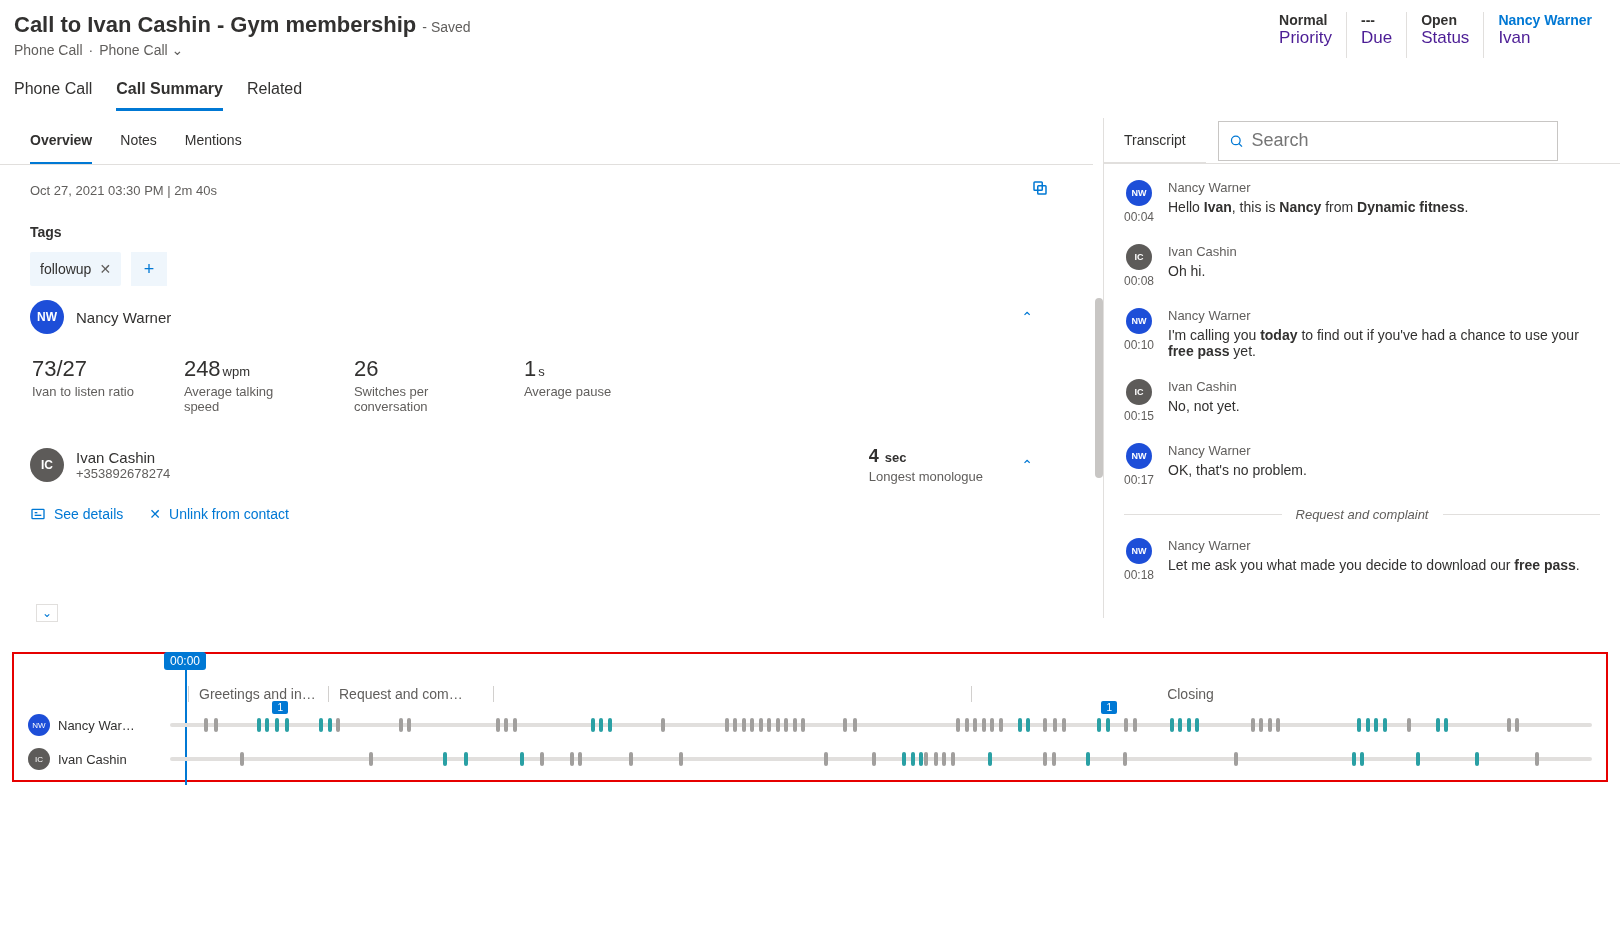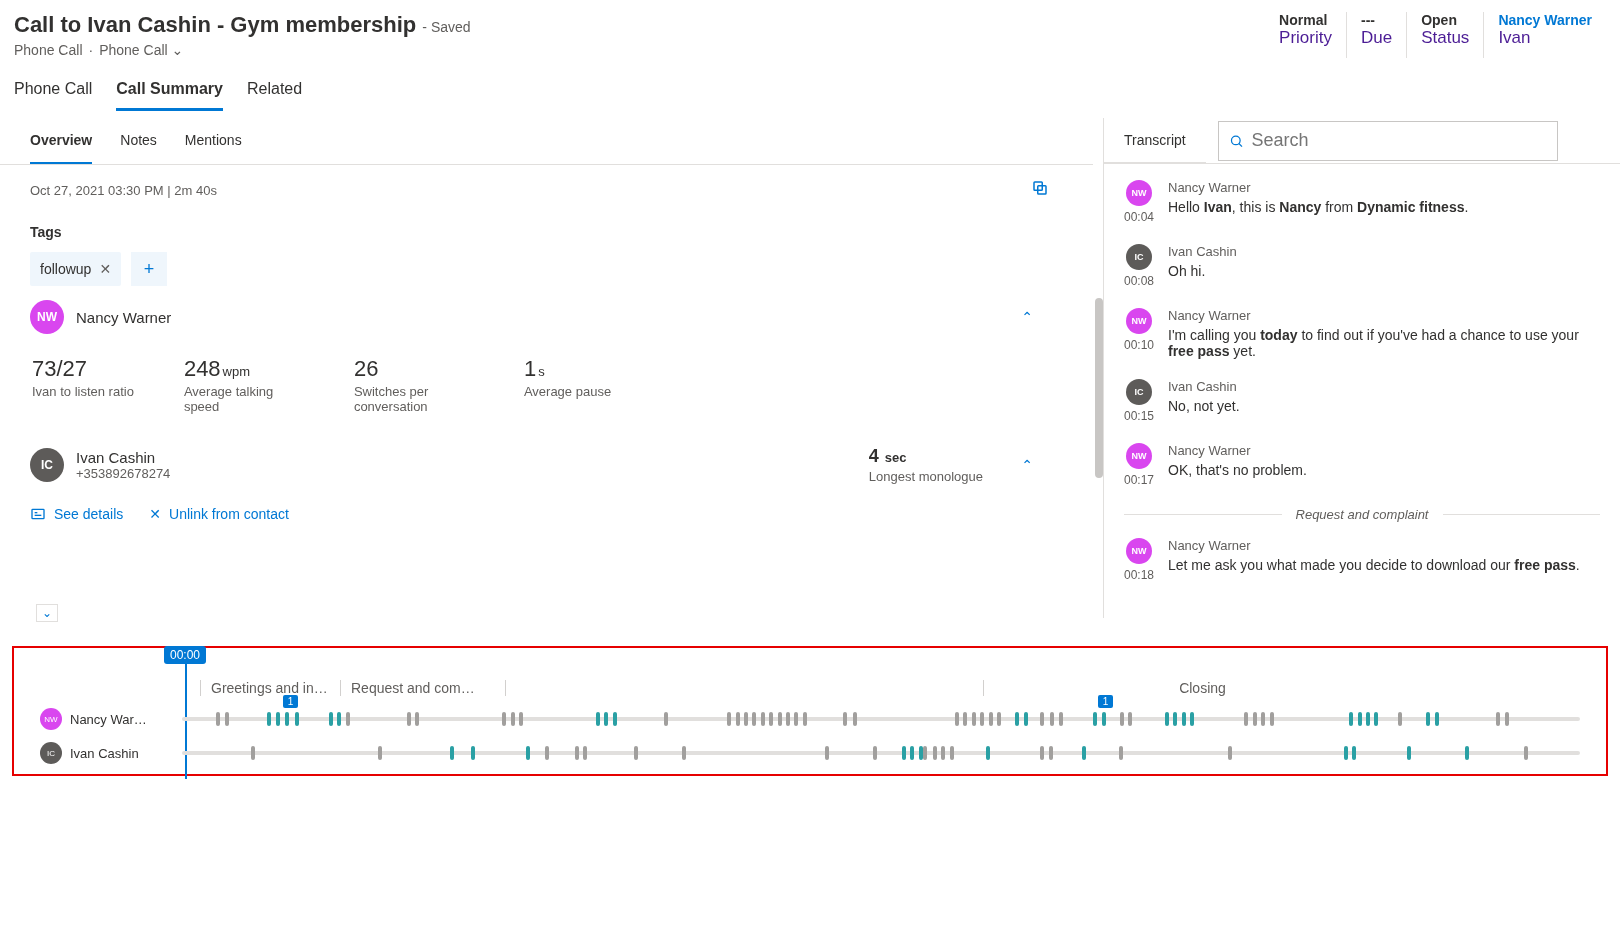--- a/index.html
+++ b/index.html
@@ -39,21 +39,21 @@
 
     .sect-label { font-weight: 600; font-size: 14px; margin-top: 26px; }
 
     .tags-row { margin-top: 12px; display: flex; gap: 10px; }
     .tag-chip { background: #eff6fc; padding: 7px 10px; border-radius: 2px; display: flex; align-items: center; gap: 8px; font-size: 14px; }
     .tag-x { color: #605e5c; cursor: pointer; }
     .add-tag { background: #eff6fc; width: 36px; height: 34px; display: flex; align-items: center; justify-content: center; color: #0078d4; font-size: 18px; cursor: pointer; }
 
     .attendee-row { margin-top: 14px; display: flex; align-items: center; position: relative; }
     .avatar { width: 34px; height: 34px; border-radius: 50%; display: flex; align-items: center; justify-content: center; color: #fff; font-size: 12px; font-weight: 600; margin-right: 12px; }
-    .av-nw { background: #d946ef; }
+    .av-nw { background: #1d4ed8; }
     .av-ic { background: #5d5b59; }
     .attendee-name { font-size: 15px; }
     .attendee-sub { font-size: 13px; color: #605e5c; }
     .chev-up { position: absolute; right: 30px; color: #0078d4; cursor: pointer; font-size: 14px; }
 
     .stats-row { display: flex; gap: 50px; margin-top: 22px; padding-left: 2px; }
     .stat-val { font-size: 22px; font-weight: 400; }
     .stat-unit { font-size: 13px; margin-left: 2px; }
     .stat-lbl { font-size: 13px; color: #605e5c; max-width: 120px; margin-top: 2px; }
 
@@ -73,21 +73,21 @@
     .t-entry { display: flex; gap: 14px; margin-bottom: 20px; }
     .t-avatar { width: 26px; height: 26px; border-radius: 50%; display: flex; align-items: center; justify-content: center; font-size: 9px; color: #fff; font-weight: 600; flex-shrink: 0; }
     .t-time { font-size: 12px; color: #605e5c; text-align: center; margin-top: 4px; width: 30px; }
     .t-left { display: flex; flex-direction: column; align-items: center; }
     .t-speaker { font-size: 13px; color: #605e5c; margin-bottom: 4px; }
     .t-text { font-size: 14px; }
     .t-divider { display: flex; align-items: center; gap: 14px; color: #605e5c; font-size: 13px; margin: 8px 0 16px; font-style: italic; }
     .t-divider::before, .t-divider::after { content: ''; flex: 1; height: 1px; background: #e1dfdd; }
 
     
-    .timeline-wrap { border: 2px solid #e60000; margin: 6px 12px 10px; padding: 8px 26px 10px; position: relative; }
+    .timeline-wrap { border: 2px solid #e60000; margin: 12px 12px 10px; padding: 8px 14px 10px; position: relative; }
     .collapse-chev { position: absolute; top: -18px; left: 14px; color: #0078d4; background:#fff; border:1px solid #e1dfdd; width:22px; height:18px; display:flex; align-items:center; justify-content:center; font-size:12px; }
     .playhead { position: absolute; left: 150px; top: -2px; }
     .playhead-label { background: #0078d4; color: #fff; font-size: 12px; padding: 2px 6px; border-radius: 3px; position: relative; }
     .playhead-line { width: 2px; background: #0078d4; height: 115px; position: absolute; left: 50%; top: 100%; }
     .segments-row { display: flex; padding-left: 160px; margin-top: 24px; font-size: 14px; color: #605e5c; }
     .seg-cell { border-left: 1px solid #d2d0ce; padding: 0 10px; white-space: nowrap; overflow: hidden; text-overflow: ellipsis; }
     .tl-row { display: flex; align-items: center; margin-top: 12px; gap: 12px; }
     .tl-label { width: 130px; display: flex; align-items: center; gap: 8px; font-size: 13px; overflow: hidden; }
     .tl-av { width: 22px; height: 22px; border-radius: 50%; font-size: 8px; display: flex; align-items: center; justify-content: center; color: #fff; flex-shrink: 0; }
     .tl-track { flex: 1; height: 4px; background: #e1dfdd; position: relative; border-radius: 2px; }

